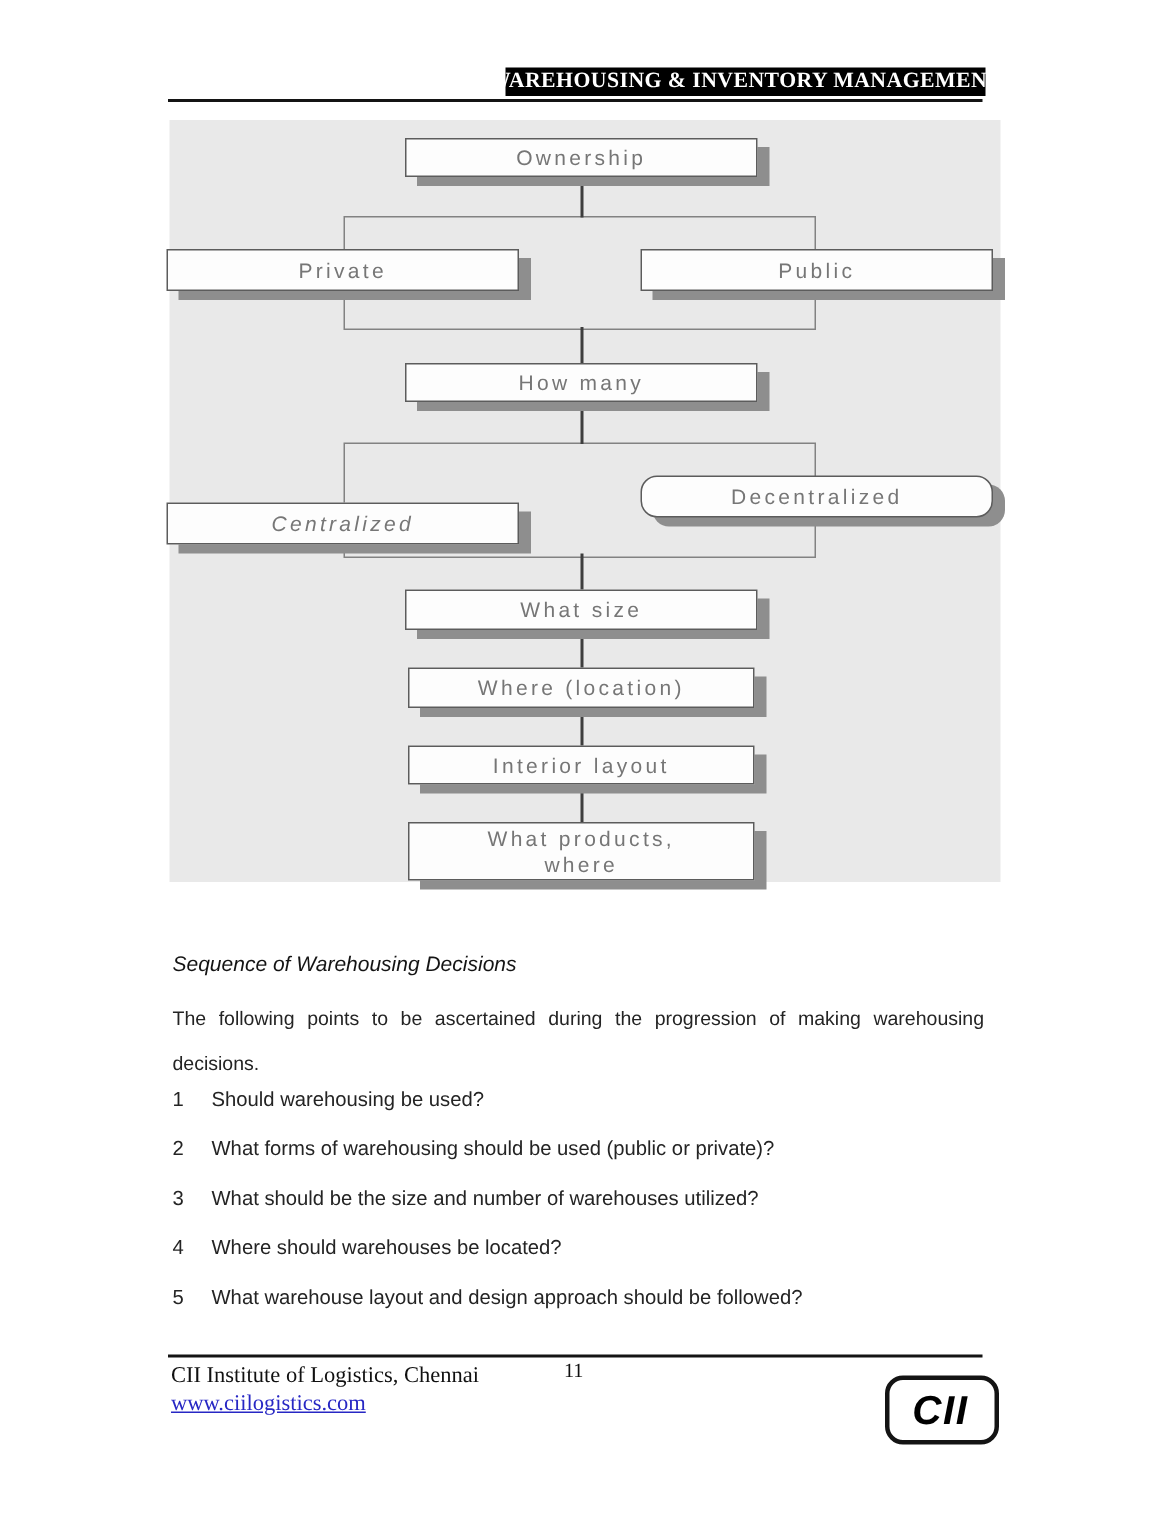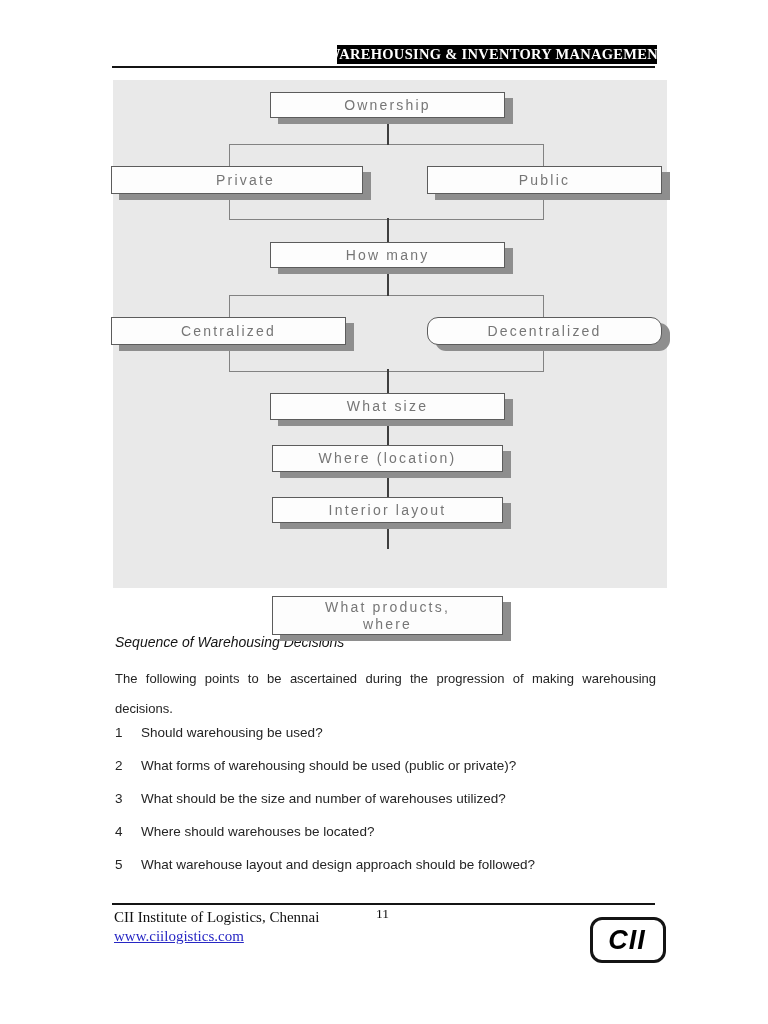--- a/index.html
+++ b/index.html
@@ -21,29 +21,29 @@
   .fc-box {
     position:absolute; z-index:2; background:#fdfdfd; border:1px solid #5c5c5c;
     box-shadow:8px 6px 0 #8e8e8e; color:#767676;
     display:flex; flex-direction:column; align-items:center; justify-content:center;
     font-size:14px; letter-spacing:2.2px; line-height:17px; white-space:nowrap;
   }
   .fc-bracket { position:absolute; z-index:1; border:1px solid #828282; background:transparent; }
   .fc-stub { position:absolute; z-index:1; width:2px; background:#3e3e3e; }
 
   .fc-ownership      { left:157px; top:12px;  width:233px; height:24px; }
-  .fc-private        { left:-2px;  top:86px;  width:233px; height:26px;padding-left:17px; }
+  .fc-private        { left:-2px;  top:86px;  width:233px; height:26px; }
   .fc-public         { left:314px; top:86px;  width:233px; height:26px; }
   .fc-howmany        { left:157px; top:162px; width:233px; height:24px; }
-  .fc-centralized    { left:-2px;  top:237px; width:233px; height:26px; }
+  .fc-centralized    { left:-2px;  top:255px; width:233px; height:26px;font-style:italic; }
   .fc-decentralized  { left:314px; top:237px; width:233px; height:26px;border-radius:11px; }
   .fc-whatsize       { left:157px; top:313px; width:233px; height:25px; }
   .fc-where          { left:159px; top:365px; width:229px; height:25px; }
   .fc-interior       { left:159px; top:417px; width:229px; height:24px; }
-  .fc-products       { left:159px; top:468px; width:229px; height:37px;margin-top:48px; }
+  .fc-products       { left:159px; top:468px; width:229px; height:37px; }
 
   .fc-bracket1 { left:116px; top:64px;  width:313px; height:74px; }
   .fc-bracket2 { left:116px; top:215px; width:313px; height:75px; }
 
   .fc-stub1 { left:274px; top:36px;  height:29px; }
   .fc-stub2 { left:274px; top:138px; height:25px; }
   .fc-stub3 { left:274px; top:186px; height:30px; }
   .fc-stub4 { left:274px; top:289px; height:25px; }
   .fc-stub5 { left:274px; top:338px; height:28px; }
   .fc-stub6 { left:274px; top:390px; height:28px; }

